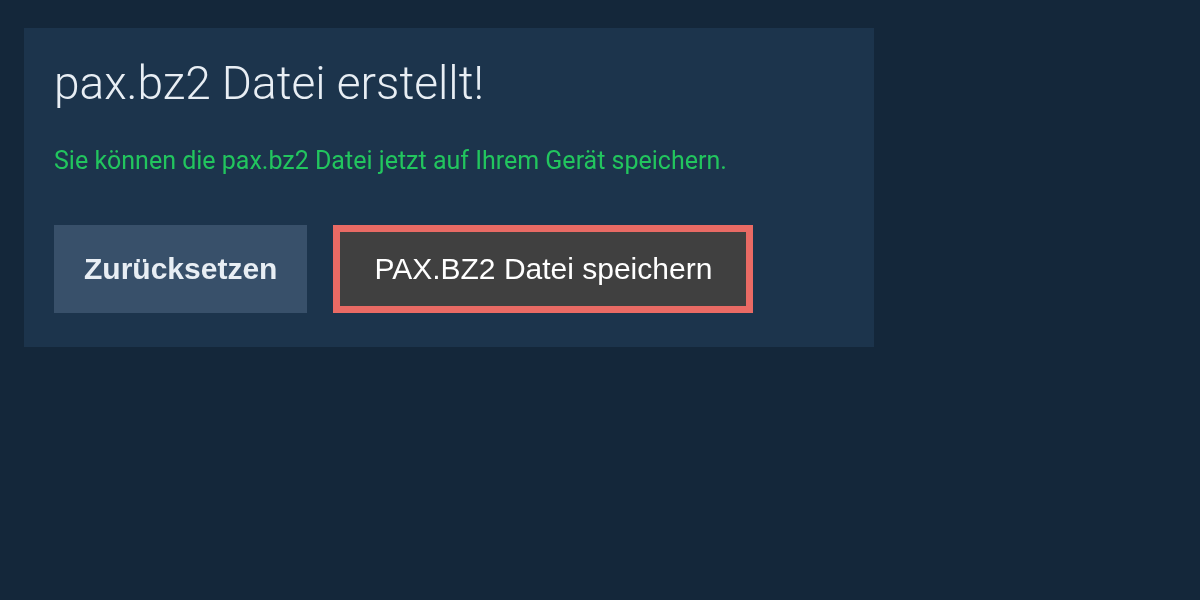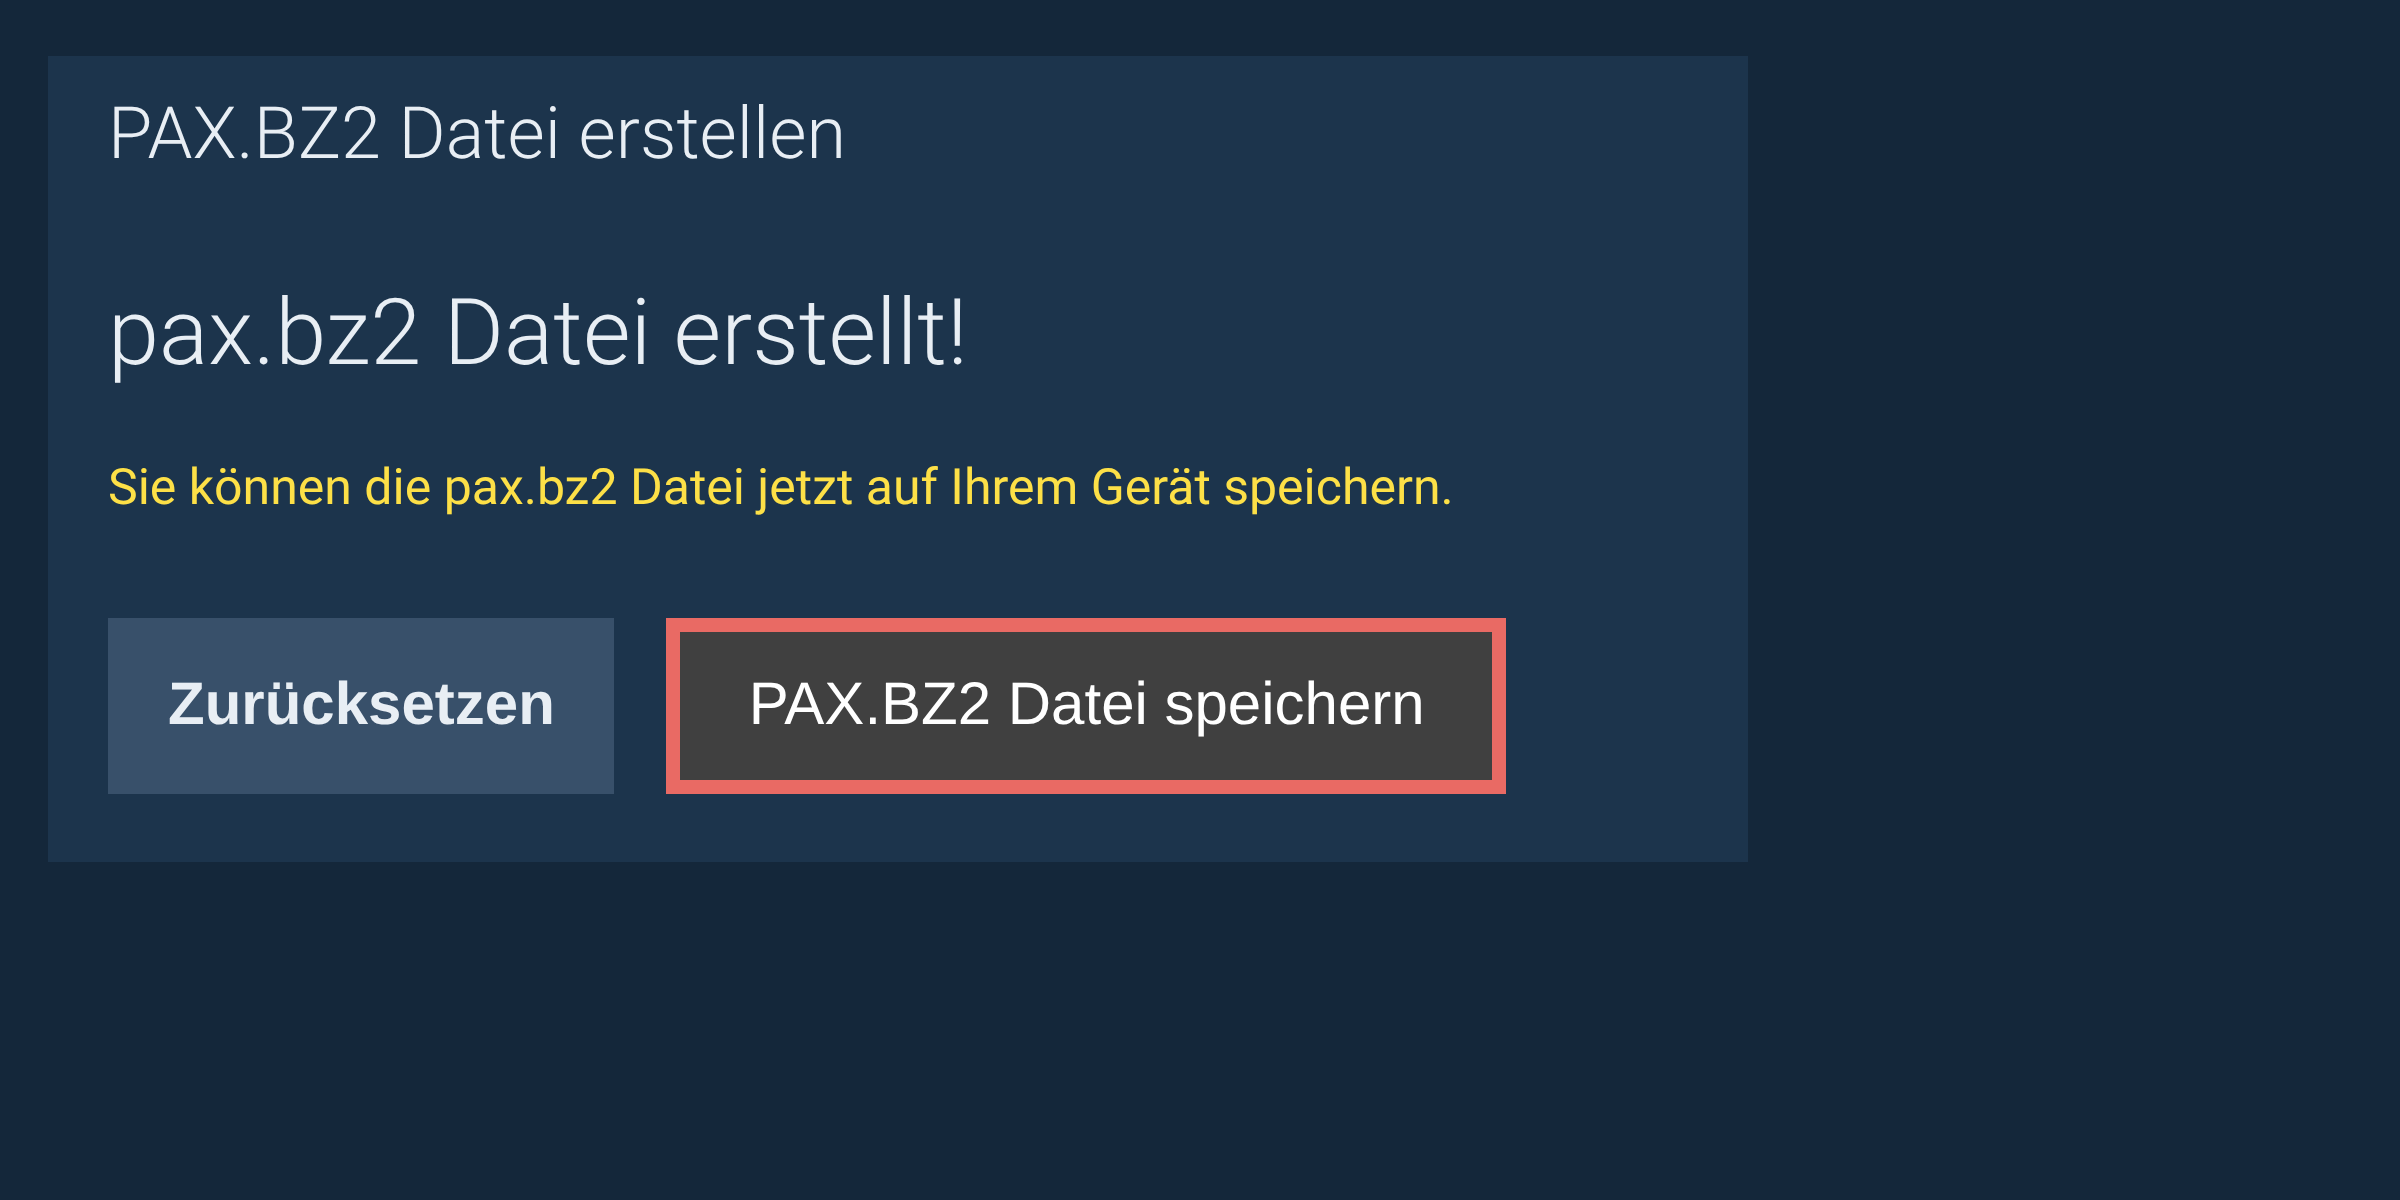--- a/index.html
+++ b/index.html
@@ -38,21 +38,21 @@
     }
     .heading {
       font-size: 46px;
       font-weight: 300;
       color: #e8eef4;
       margin-bottom: 36px;
     }
     .description {
       font-size: 25px;
       font-weight: 400;
-      color: #fde047;
+      color: #22c55e;
       margin-bottom: 50px;
     }
     .button-row {
       display: flex;
       gap: 26px;
       align-items: stretch;
     }
     .btn-reset {
       background-color: #38506a;
       color: #e8eef4;
@@ -79,23 +79,20 @@
       cursor: pointer;
       display: flex;
       align-items: center;
       justify-content: center;
     }
   </style>
 </head>
 <body>
 
 <div class="panel">
-  <div class="tab">
-    <span>PAX.BZ2 Datei erstellen</span>
-  </div>
   <div class="content">
     <h1 class="heading">pax.bz2 Datei erstellt!</h1>
     <p class="description">Sie können die pax.bz2 Datei jetzt auf Ihrem Gerät speichern.</p>
     <div class="button-row">
       <button class="btn-reset">
         <span>Zurücksetzen</span>
       </button>
       <div class="btn-save-wrapper">
         <button class="btn-save">
           <span>PAX.BZ2 Datei speichern</span>

